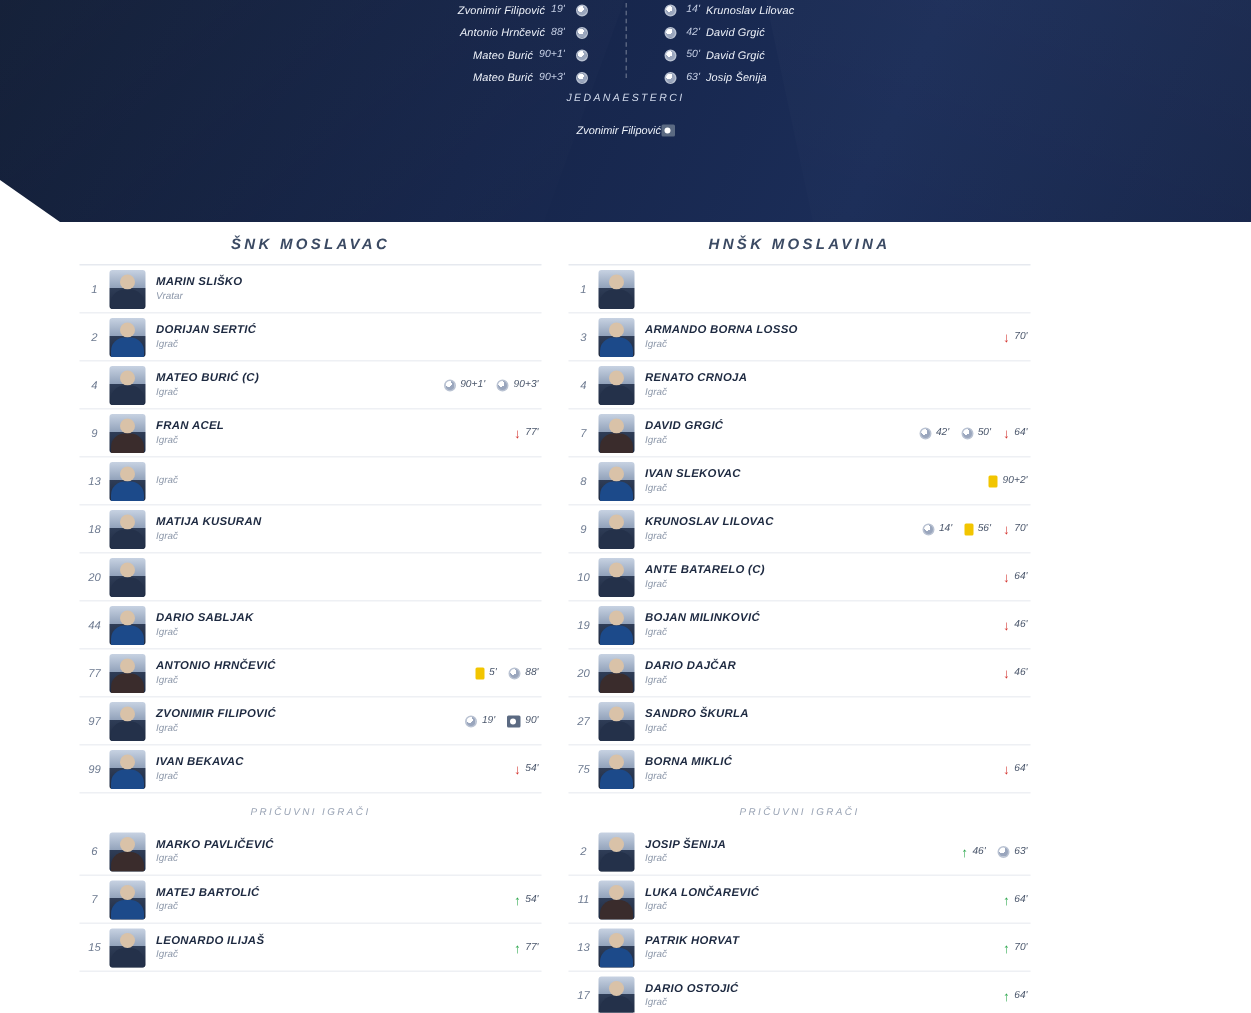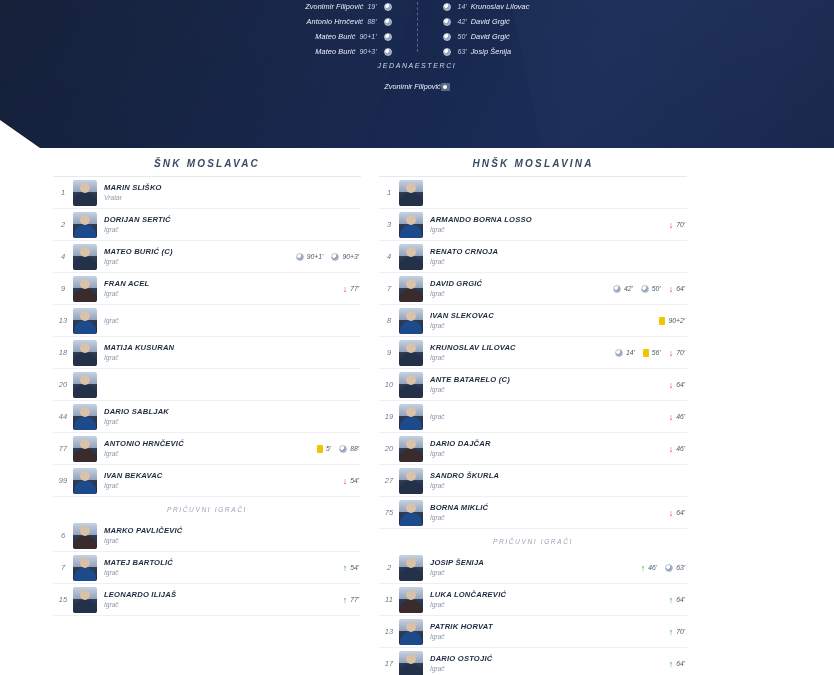--- a/index.html
+++ b/index.html
@@ -417,20 +417,38 @@
               <span class="ic-card-y"></span>
               <span>5'</span>
             </span>
             <span class="ev">
               <span class="ic-ball"></span>
               <span>88'</span>
             </span>
           </div>
         </div>
         <div class="p-row">
+          <div class="p-num">97</div>
+          <div class="p-photo"></div>
+          <div class="p-info">
+            <div class="p-name">ZVONIMIR FILIPOVIĆ</div>
+            <div class="p-pos">Igrač</div>
+          </div>
+          <div class="p-events">
+            <span class="ev">
+              <span class="ic-ball"></span>
+              <span>19'</span>
+            </span>
+            <span class="ev">
+              <span class="ic-pen-miss"></span>
+              <span>90'</span>
+            </span>
+          </div>
+        </div>
+        <div class="p-row">
           <div class="p-num">99</div>
           <div class="p-photo kit2"></div>
           <div class="p-info">
             <div class="p-name">IVAN BEKAVAC</div>
             <div class="p-pos">Igrač</div>
           </div>
           <div class="p-events">
             <span class="ev">
               <span class="ic-sub-out">↓</span>
               <span>54'</span>
@@ -574,20 +592,21 @@
             <span class="ev">
               <span class="ic-sub-out">↓</span>
               <span>64'</span>
             </span>
           </div>
         </div>
         <div class="p-row">
           <div class="p-num">19</div>
           <div class="p-photo kit2"></div>
           <div class="p-info">
+            <div class="p-name">BOJAN MILINKOVIĆ</div>
             <div class="p-pos">Igrač</div>
           </div>
           <div class="p-events">
             <span class="ev">
               <span class="ic-sub-out">↓</span>
               <span>46'</span>
             </span>
           </div>
         </div>
         <div class="p-row">

